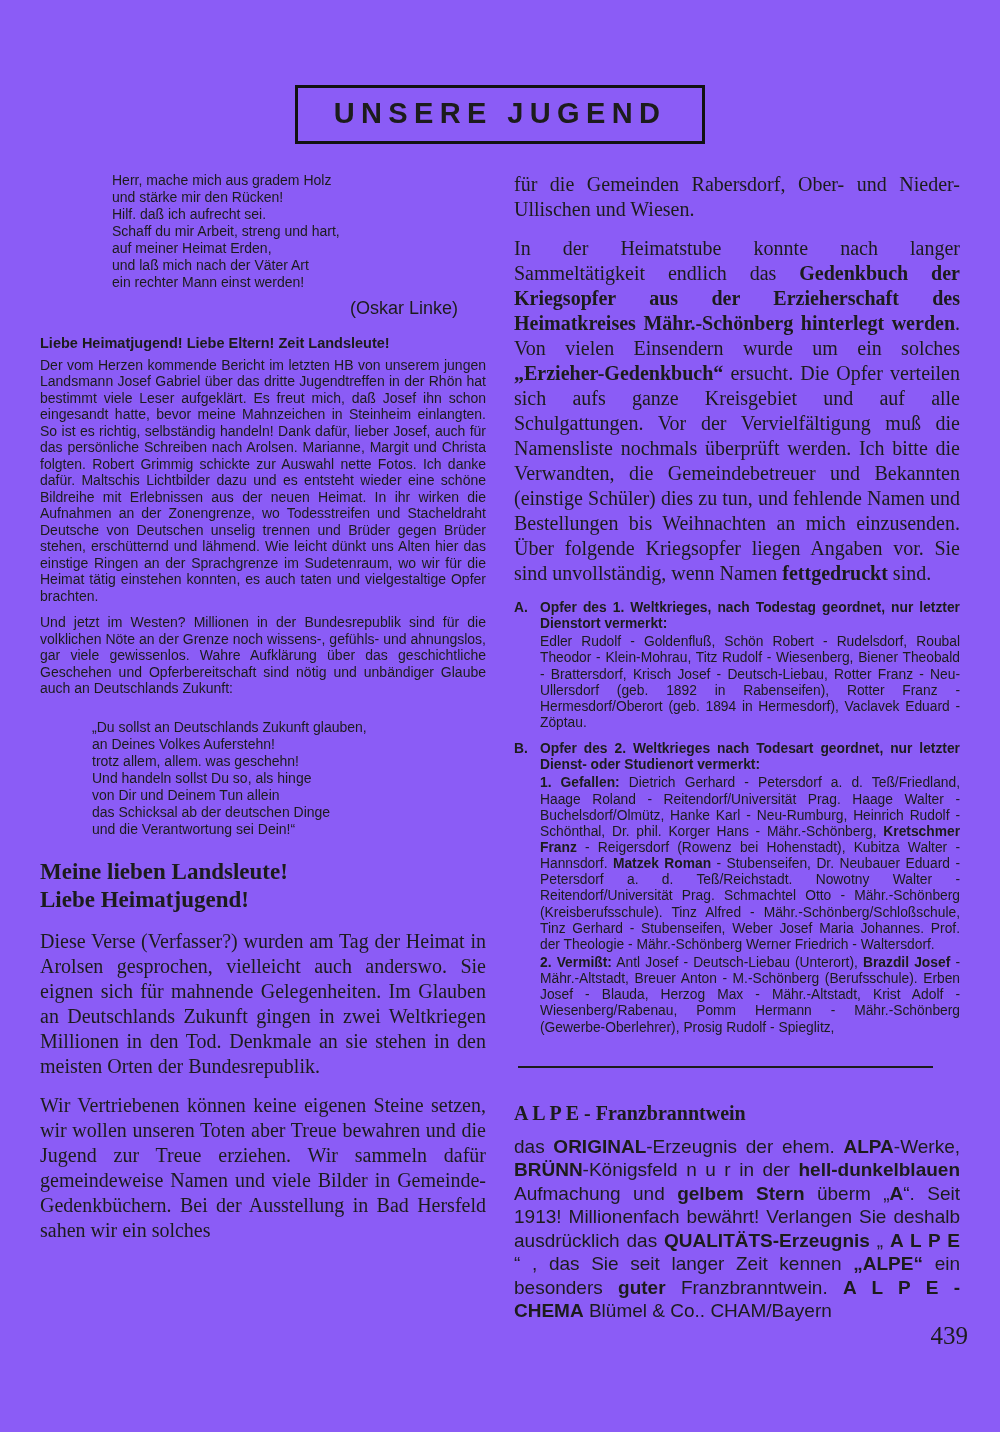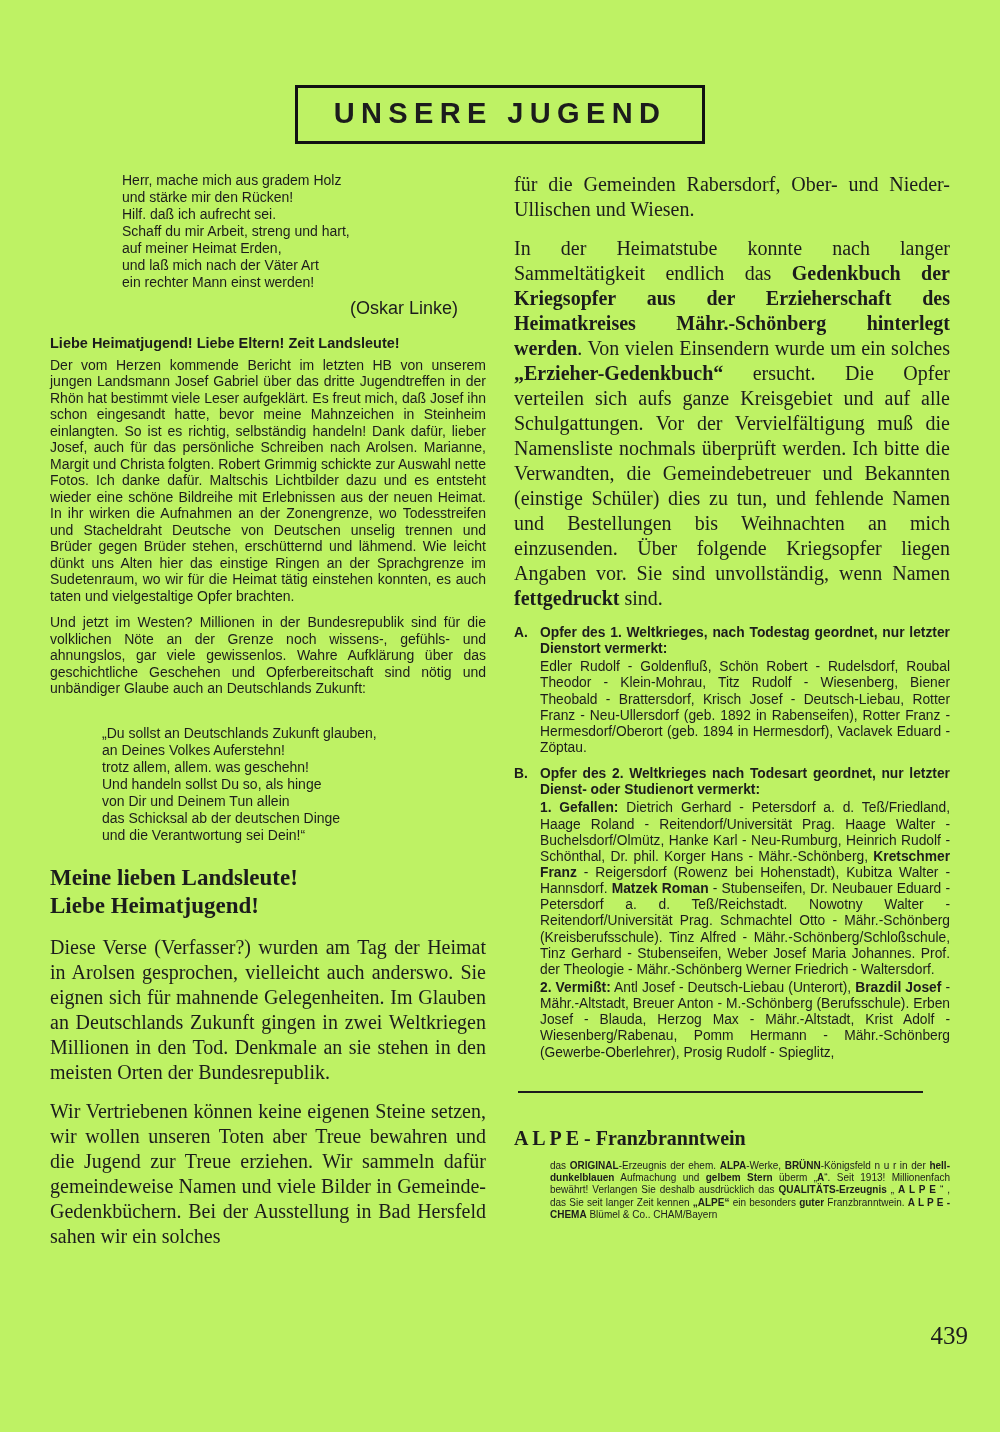--- a/index.html
+++ b/index.html
@@ -1,63 +1,63 @@
 <!DOCTYPE html>
 <html lang="de"><head>
 <meta charset="utf-8">
 <style>
   * { margin: 0; padding: 0; box-sizing: border-box; }
   html, body { background: #ffffff; }
   .page {
     width: 1000px;
     height: 1432px;
     margin: 0 auto;
-    background: #bef264;
+    background: #8b5cf6;
     color: #1c1c1c;
     position: relative;
     overflow: hidden;
   }
   .title-box {
     margin: 85px auto 28px;
     width: fit-content;
     min-width: 380px;
     border: 3px solid #121212;
     padding: 9px 36px 11px;
     text-align: center;
     font-family: "Liberation Sans", sans-serif;
     font-weight: bold;
     font-size: 29px;
     letter-spacing: 0.22em;
     white-space: nowrap;
   }
   .columns {
     display: flex;
     gap: 28px;
-    padding: 0 50px;
+    padding: 0 40px;
     align-items: flex-start;
   }
   .col { flex: 1; min-width: 0; }
 
   
   .poem {
     font-family: "Liberation Sans", sans-serif;
     font-size: 14px;
     line-height: 1.22;
     margin-left: 72px;
     margin-bottom: 6px;
   }
   .poem-attrib {
     font-family: "Liberation Sans", sans-serif;
     font-size: 18px;
     text-align: right;
     margin-top: 6px;
     margin-right: 28px;
     font-style: normal;
   }
-  .quote { margin: 28px 0 16px 52px; }
+  .quote { margin: 22px 0 16px 52px; }
   .sans-heading {
     font-family: "Liberation Sans", sans-serif;
     font-size: 14.5px;
     font-weight: bold;
     margin: 16px 0 6px;
   }
   .sans-body {
     font-family: "Liberation Sans", sans-serif;
     font-size: 14px;
     line-height: 1.18;
@@ -100,24 +100,23 @@
     margin: 30px 0 34px 4px;
   }
   .ad-title {
     font-family: "Liberation Serif", serif;
     font-size: 20px;
     font-weight: bold;
     margin-bottom: 10px;
   }
   .ad-body {
     font-family: "Liberation Sans", sans-serif;
-    font-size: 10px;
+    font-size: 19px;
     line-height: 1.24;
     text-align: justify;
-    margin-left: 36px;
   }
   .page-number {
     position: absolute;
     right: 32px;
     top: 1322px;
     font-family: "Liberation Serif", serif;
     font-size: 25px;
   }
 </style>
 </head>

